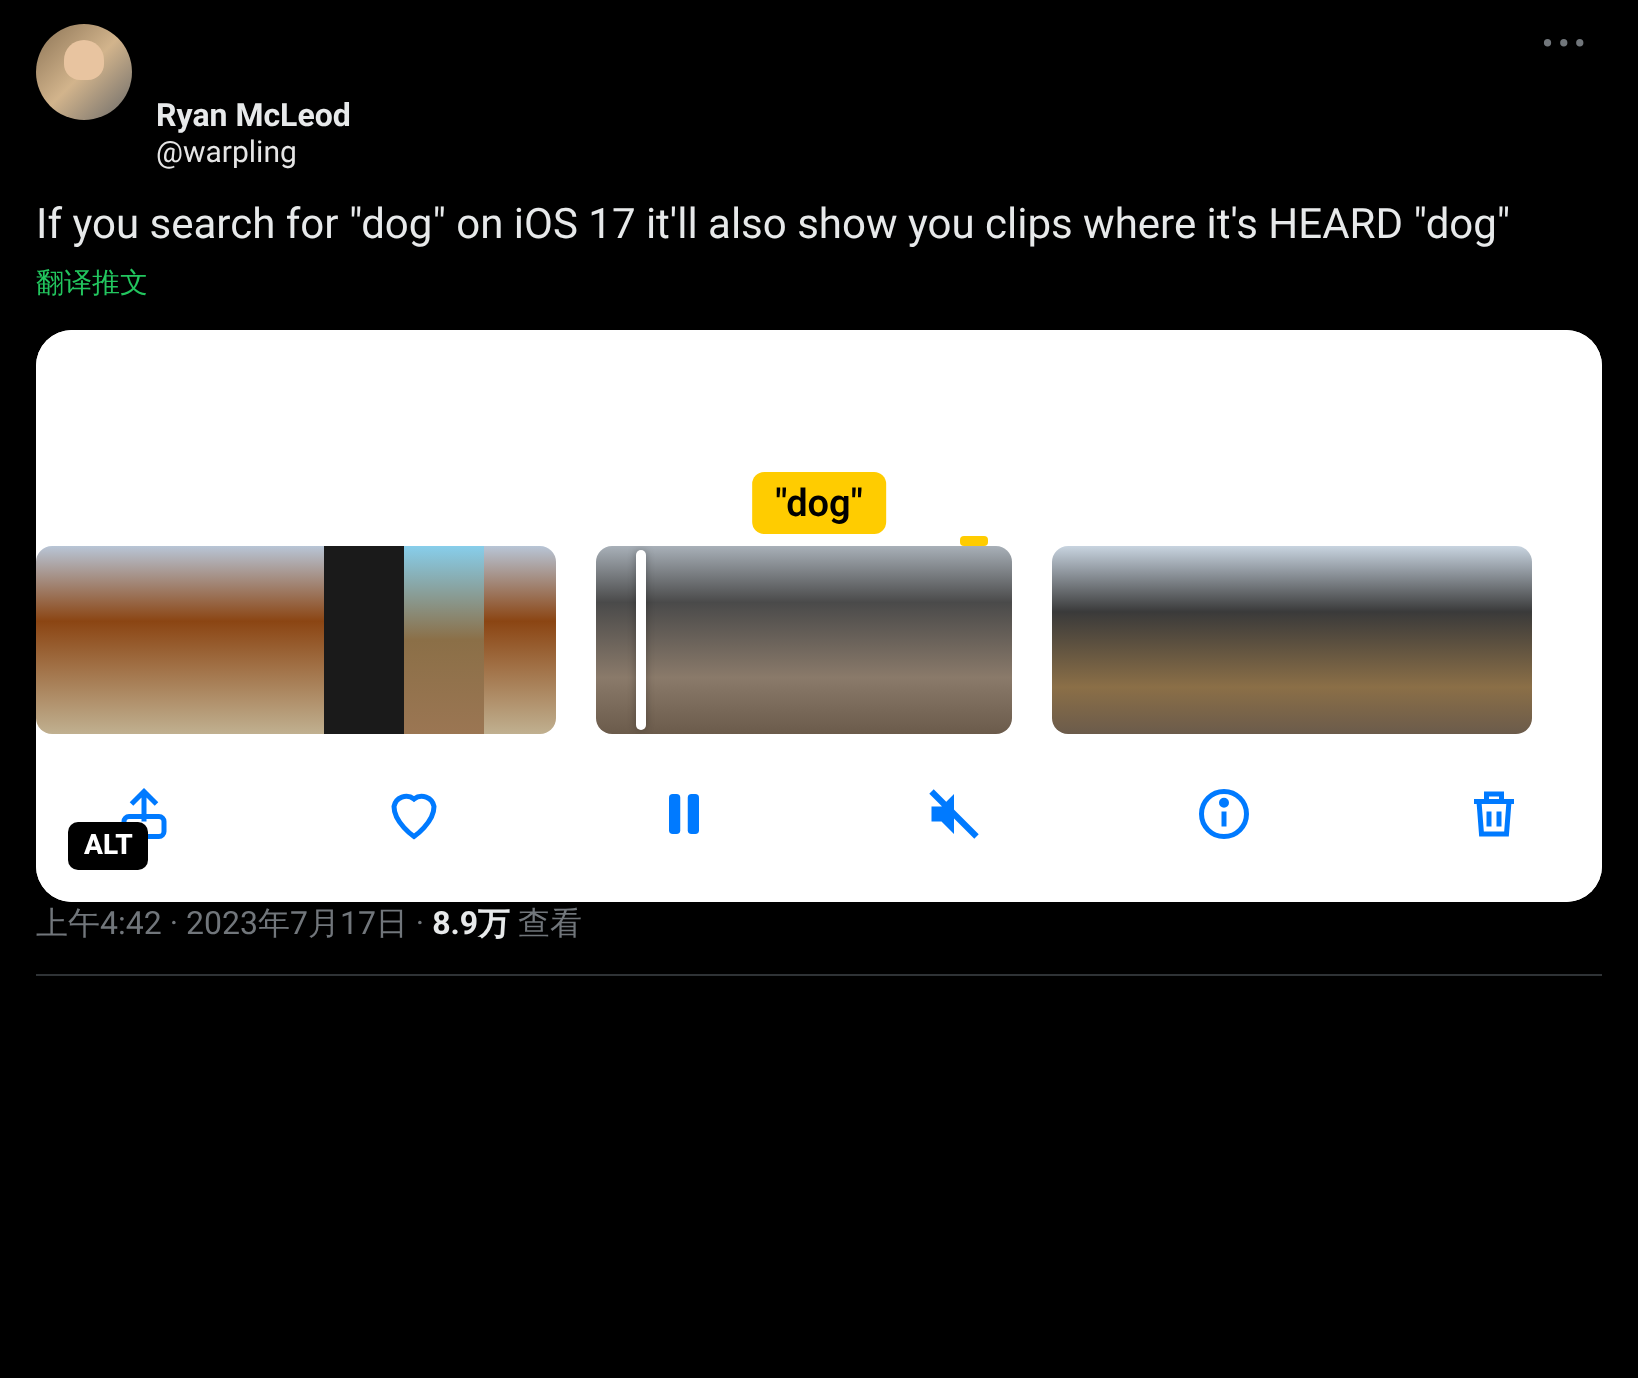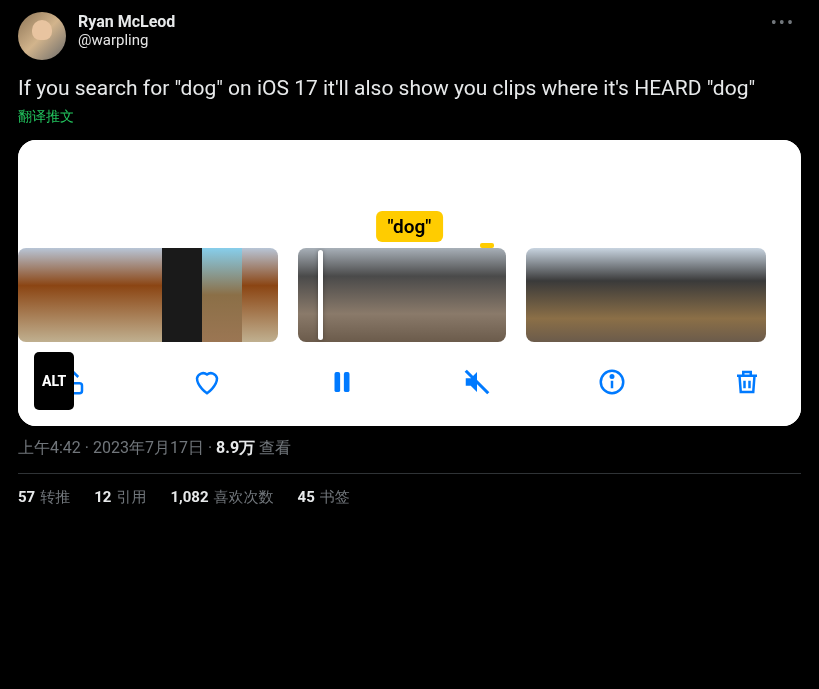--- a/index.html
+++ b/index.html
@@ -29,21 +29,21 @@
     overflow: hidden;
   }
   .avatar::after {
     content: "";
     position: absolute;
     top: 8px; left: 14px;
     width: 20px; height: 20px;
     background: #e8c4a0;
     border-radius: 50% 50% 40% 40%;
   }
-  .names { flex: 1; }
+  .names { flex: 1; margin-top: 36px; }
   .display-name {
     font-weight: 700;
     font-size: 16px;
     color: #e7e9ea;
   }
   .handle {
     color: #e5e5e5;
     font-size: 15px;
   }
   .more {
@@ -156,25 +156,25 @@
   }
   .tb-btn svg { width: 30px; height: 30px; }
   .alt-badge {
     position: absolute;
     left: 16px;
     bottom: 16px;
     background: #000;
     color: #fff;
     font-weight: 800;
     font-size: 14px;
-    padding: 21px 8px;
+    padding: 4px 8px;
     border-radius: 5px;
   }
   .meta {
-    margin-top: 12px;
+    margin-top: 1px;
     color: #71767b;
     font-size: 16px;
   }
   .meta .views-count { color: #e7e9ea; font-weight: 700; }
   .divider {
     height: 1px;
     background: #2f3336;
     margin-top: 14px;
   }
   .stats {
@@ -278,20 +278,14 @@
 
     <div class="alt-badge">ALT</div>
   </div>
 
   <div class="meta">
     <span>上午4:42</span><span> · </span><span>2023年7月17日</span><span> · </span><span class="views-count">8.9万</span><span> 查看</span>
   </div>
 
   <div class="divider"></div>
 
-  <div class="stats">
-    <div><span class="num">57</span><span>转推</span></div>
-    <div><span class="num">12</span><span>引用</span></div>
-    <div><span class="num">1,082</span><span>喜欢次数</span></div>
-    <div><span class="num">45</span><span>书签</span></div>
-  </div>
 
 </div>
 
 </body></html>

